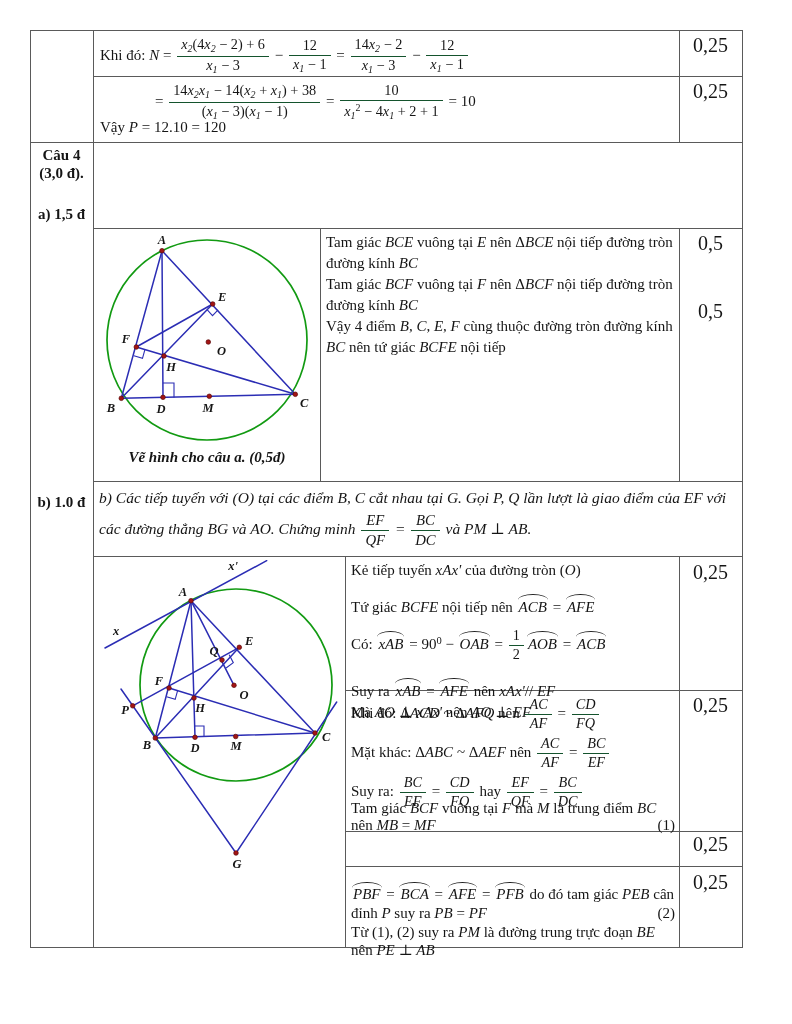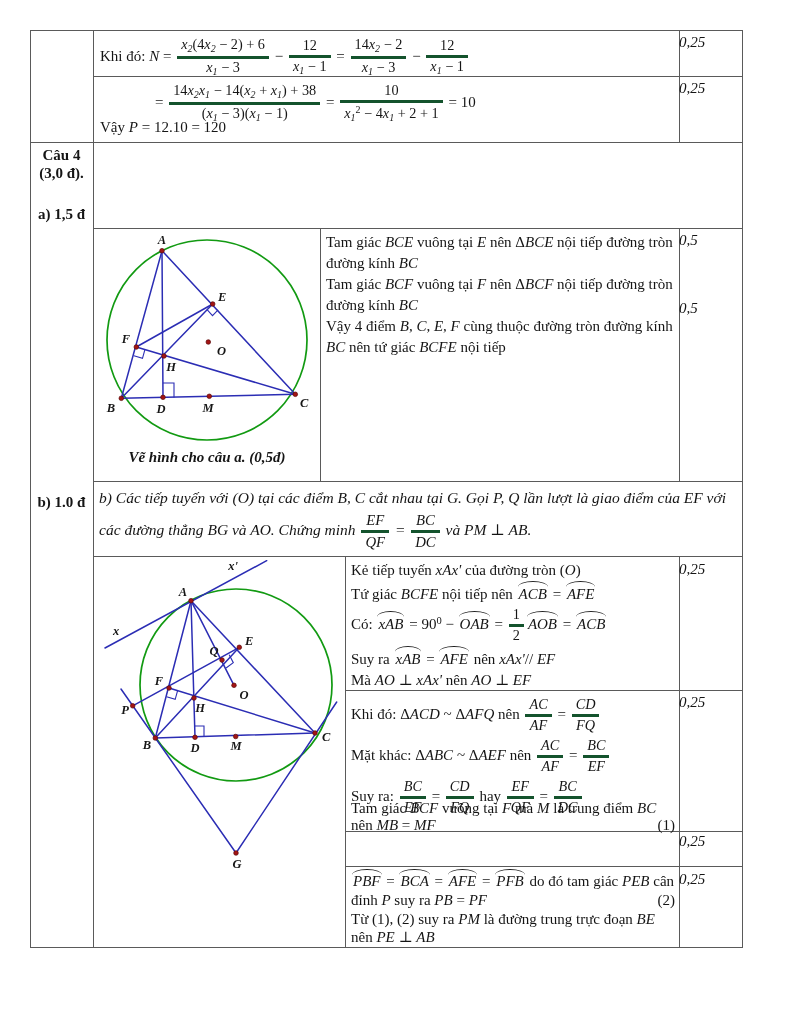--- a/index.html
+++ b/index.html
@@ -6,29 +6,29 @@
   #page{position:relative;width:792px;height:1024px;background:#ffffff;margin:0 auto;
         font-family:"Liberation Serif","DejaVu Serif",serif;color:#151515;overflow:hidden;}
   
   .hl{position:absolute;height:1px;background:var(--c-grid,#5a5a5a);}
   .vl{position:absolute;width:1px;background:var(--c-grid,#5a5a5a);}
   
   .abs{position:absolute;}
   .mathline{font-size:15px;line-height:1.15;white-space:nowrap;}
   .q{font-style:italic;font-size:15.5px;line-height:1.7;}
   .ans{font-size:15px;line-height:1.4;}
-  .mark{position:absolute;left:679px;width:63px;text-align:left;font-size:15px;font-style:italic;}
+  .mark{position:absolute;left:679px;width:63px;text-align:center;font-size:20px;}
   .side{position:absolute;left:30px;width:63px;text-align:center;font-weight:bold;font-size:15px;}
   .mi{font-style:italic;}
   sub{font-size:0.7em;vertical-align:-0.35em;font-style:italic;}
   sup{font-size:0.7em;vertical-align:0.5em;}
   .frac{display:inline-block;text-align:center;vertical-align:middle;line-height:1.12;margin:2px 2px;font-size:0.95em;}
-  .frac .fn{display:block;padding:0 4px 1px;border-bottom:3px solid #14532d;}
+  .frac .fn{display:block;padding:0 4px 1px;border-bottom:1px solid #14532d;}
   .frac .fd{display:block;padding:1px 4px 0;}
-  .hat{font-style:italic;position:relative;display:inline-block;padding:3px 2px 0;}
+  .hat{font-style:italic;position:relative;display:inline-block;padding:3px 2px 0;margin-top:13px;}
   .hat::before{content:"";position:absolute;top:0;left:1px;right:1px;height:5px;
                border-top:1.4px solid #222;border-radius:50% 50% 0 0 / 100% 100% 0 0;}
   .rt{float:right;}
   .caption{font-weight:bold;font-style:italic;font-size:15px;text-align:center;}
   
   .scircle{stroke:var(--c-circle,#129a12);stroke-width:1.7;fill:none;}
   .sline{stroke:var(--c-line,#2b2db4);stroke-width:1.5;fill:none;stroke-linecap:round;}
   .sright{stroke:var(--c-line,#2b2db4);stroke-width:1.1;fill:none;}
   .sdot{fill:var(--c-dot,#a31414);stroke:#5c0a0a;stroke-width:0.7;}
   .lb{font-family:"Liberation Serif","DejaVu Serif",serif;font-style:italic;font-weight:bold;

